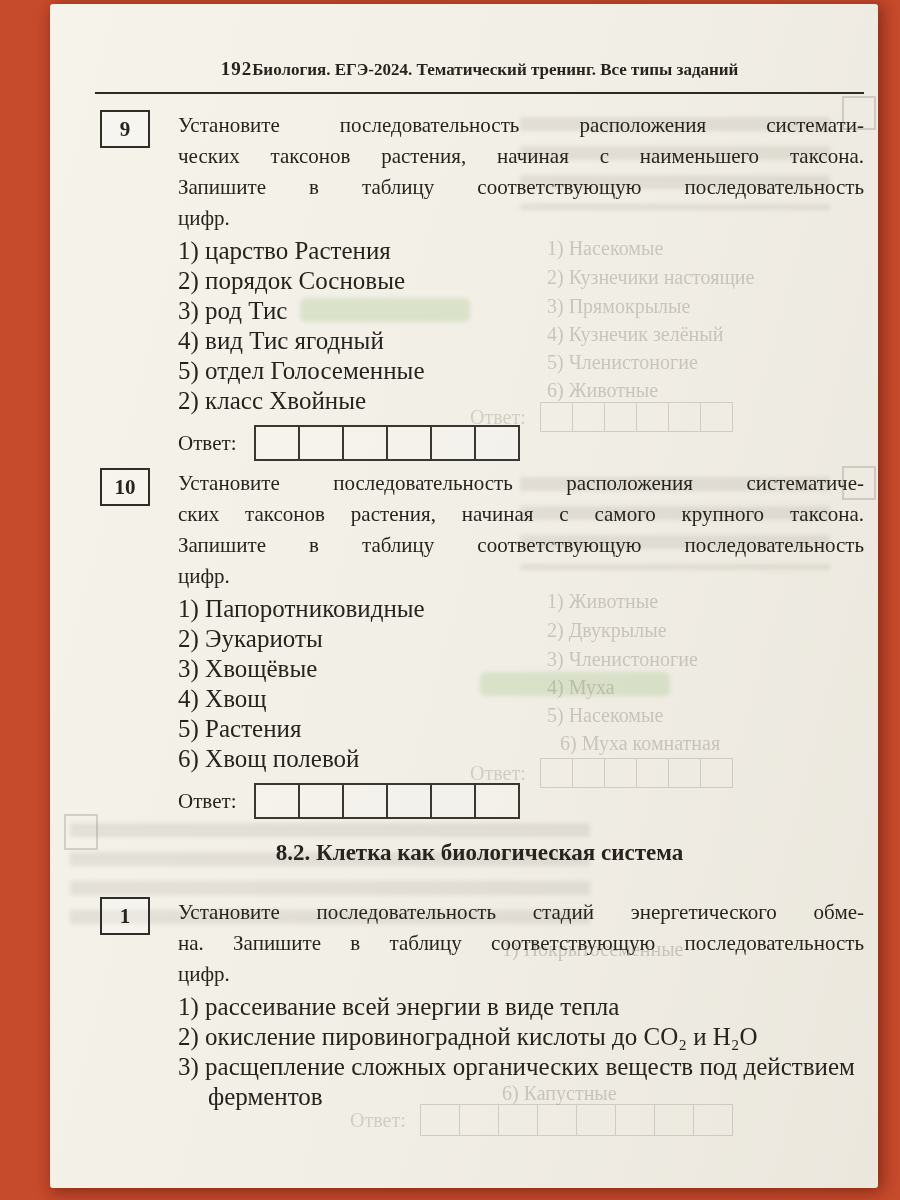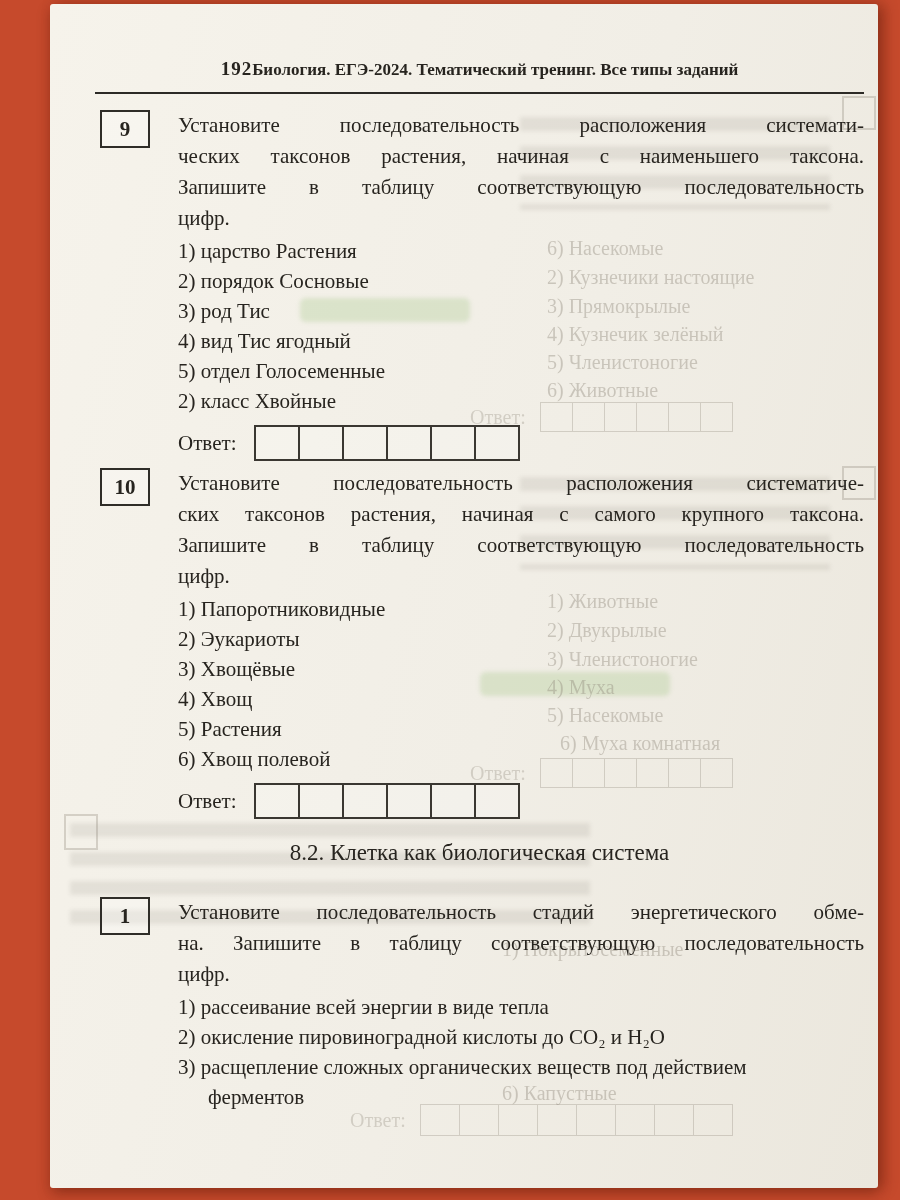--- a/index.html
+++ b/index.html
@@ -21,30 +21,30 @@
   .book-title{font-weight:bold;font-size:17px;}
   .header-rule{position:absolute;top:88px;left:45px;right:14px;border-top:2px solid #2c2a26;}
   
   .question{position:absolute;left:50px;right:14px;display:flex;gap:28px;}
   .q9{top:106px}.q10{top:464px}.q1{top:893px}
   .qnum{flex:0 0 46px;height:34px;border:2px solid #2f2d28;display:flex;align-items:center;justify-content:center;
         font-weight:bold;font-size:21px;align-self:flex-start;background:rgba(255,255,255,.25);}
   .qbody{flex:1;min-width:0;}
   .qtext{margin:0;font-size:21px;line-height:31px;white-space:pre-line;
          text-align:justify;text-align-last:justify;}
-  .options{margin-top:2px;font-size:21px;line-height:30px;}
+  .options{margin-top:2px;font-size:25px;line-height:30px;}
   .option{white-space:pre-line;padding-left:30px;text-indent:-30px;}
   .answer-row{margin-top:9px;display:flex;align-items:center;}
   .answer-label{font-size:21px;margin-right:18px;}
   .answer-cells{display:flex;border:2px solid #3a3731;background:rgba(255,255,255,.2);}
   .cell{width:42px;height:32px;border-left:2px solid #3a3731;}
   .cell:first-child{border-left:0;}
   
   .section-heading{position:absolute;top:836px;left:45px;right:14px;margin:0;
-                   font-size:23px;font-weight:normal;text-align:center;}
+                   font-size:23px;font-weight:bold;text-align:center;}
   
   .ghost-layer{position:absolute;inset:0;color:#8b8376;}
   .ghost-line{position:absolute;font-size:20px;opacity:.38;filter:blur(.4px);white-space:nowrap;}
   .ghost-answer{position:absolute;display:flex;align-items:center;gap:14px;opacity:.3;filter:blur(.5px);}
   .ghost-answer .glabel{font-size:20px;}
   .ghost-answer .gcells{display:flex;border:1.5px solid currentColor;}
   .ghost-answer .gcell{width:31px;height:28px;border-left:1.5px solid currentColor;}
   .ghost-answer .gcell:first-child{border-left:0;}
   .ga1{top:398px;left:420px}.ga2{top:754px;left:420px}.ga3{top:1100px;left:300px}
   .ga3 .gcell{width:38px;height:30px}
@@ -69,21 +69,21 @@
     <div class="smudge s2"></div>
     <div class="smudge s3"></div>
     <div class="gmark g1"></div>
     <div class="gmark g2"></div>
     <div class="gbox gb1"></div>
     <div class="gbox gb2"></div>
     <div class="gbox gb3"></div>
 
     <div>
 
-        <div class="ghost-line" style="top: 233px; left: 497px;">6) Насекомые</div>
+        <div class="ghost-line" style="top: 233px; left: 497px;">1) Насекомые</div>
 
         <div class="ghost-line" style="top: 262px; left: 497px;">2) Кузнечики настоящие</div>
 
         <div class="ghost-line" style="top: 291px; left: 497px;">3) Прямокрылые</div>
 
         <div class="ghost-line" style="top: 319px; left: 497px;">4) Кузнечик зелёный</div>
 
         <div class="ghost-line" style="top: 347px; left: 497px;">5) Членистоногие</div>
 
         <div class="ghost-line" style="top: 375px; left: 497px;">6) Животные</div>

